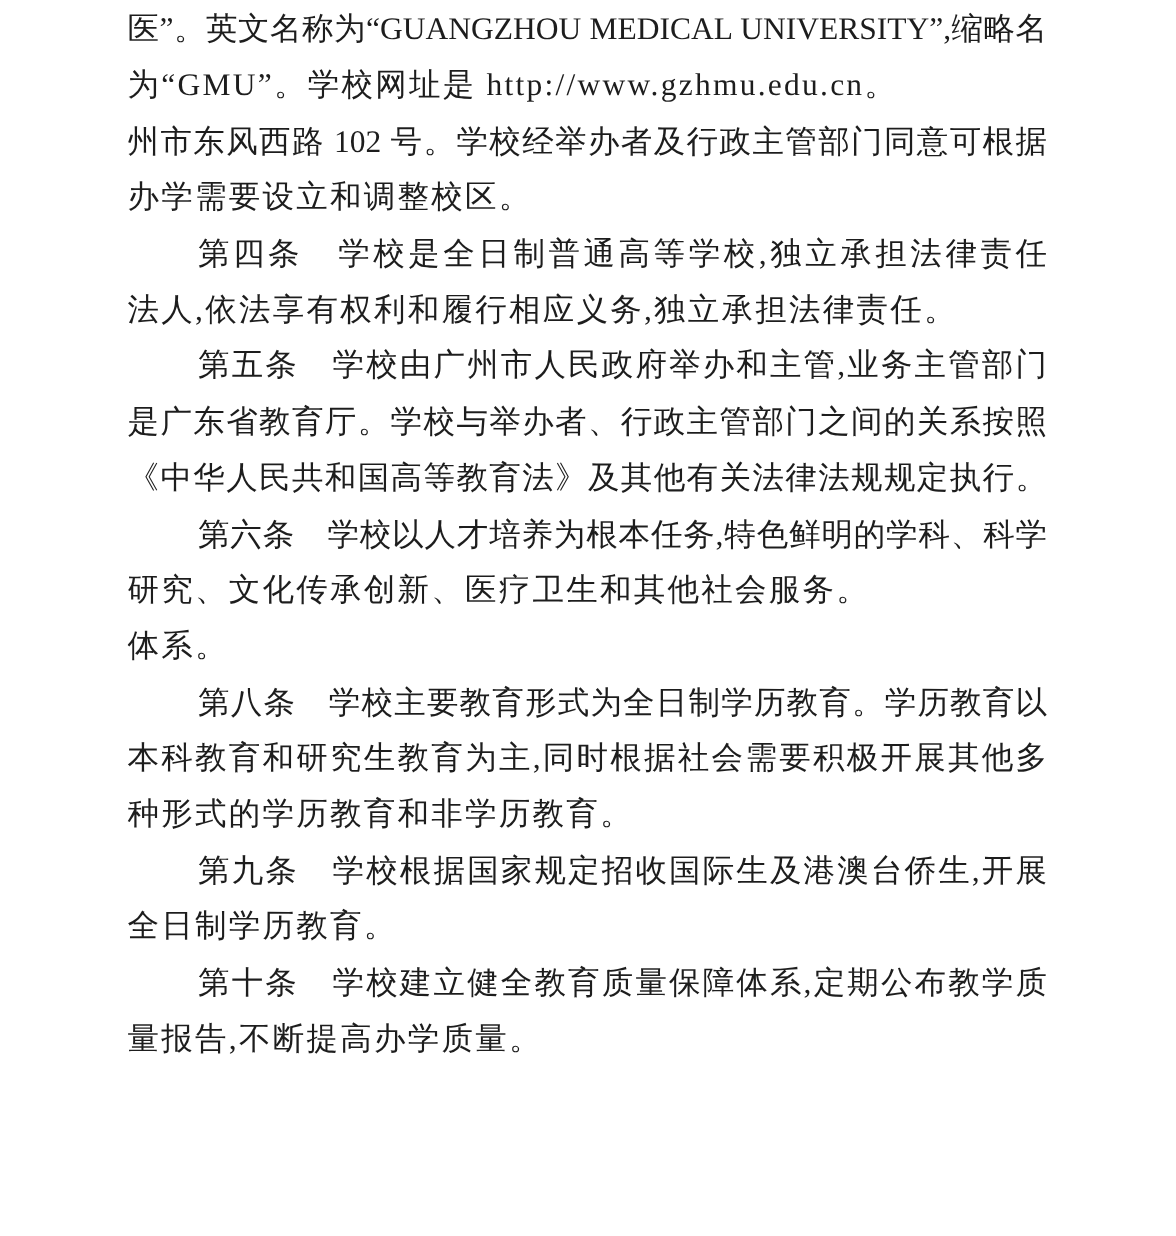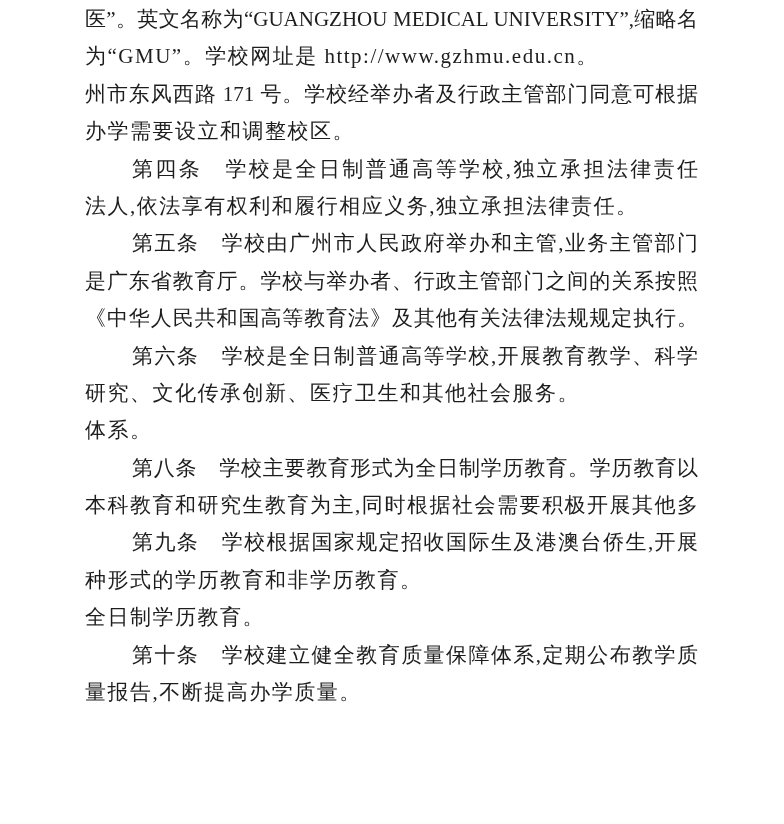--- a/index.html
+++ b/index.html
@@ -36,31 +36,31 @@
     text-indent: 47px;
   }
 </style>
 </head>
 <body>
 
 <div class="page">
   <div id="text-block">
       <div class="line">医”。英文名称为“GUANGZHOU MEDICAL UNIVERSITY”,缩略名</div>
       <div class="line end">为“GMU”。学校网址是 http://www.gzhmu.edu.cn。</div>
-      <div class="line">州市东风西路 171 号。学校经举办者及行政主管部门同意可根据</div>
+      <div class="line">州市东风西路 102 号。学校经举办者及行政主管部门同意可根据</div>
       <div class="line end">办学需要设立和调整校区。</div>
       <div class="line indent">第四条　学校是全日制普通高等学校,独立承担法律责任</div>
       <div class="line end">法人,依法享有权利和履行相应义务,独立承担法律责任。</div>
       <div class="line indent">第五条　学校由广州市人民政府举办和主管,业务主管部门</div>
       <div class="line">是广东省教育厅。学校与举办者、行政主管部门之间的关系按照</div>
       <div class="line">《中华人民共和国高等教育法》及其他有关法律法规规定执行。</div>
-      <div class="line indent">第六条　学校是全日制普通高等学校,开展教育教学、科学</div>
+      <div class="line indent">第六条　学校以人才培养为根本任务,特色鲜明的学科、科学</div>
       <div class="line end">研究、文化传承创新、医疗卫生和其他社会服务。</div>
       <div class="line end">体系。</div>
       <div class="line indent">第八条　学校主要教育形式为全日制学历教育。学历教育以</div>
       <div class="line">本科教育和研究生教育为主,同时根据社会需要积极开展其他多</div>
+      <div class="line end">种形式的学历教育和非学历教育。</div>
       <div class="line indent">第九条　学校根据国家规定招收国际生及港澳台侨生,开展</div>
-      <div class="line end">种形式的学历教育和非学历教育。</div>
       <div class="line end">全日制学历教育。</div>
       <div class="line indent">第十条　学校建立健全教育质量保障体系,定期公布教学质</div>
       <div class="line end">量报告,不断提高办学质量。</div>
     </div>
 </div>
 
 </body></html>

